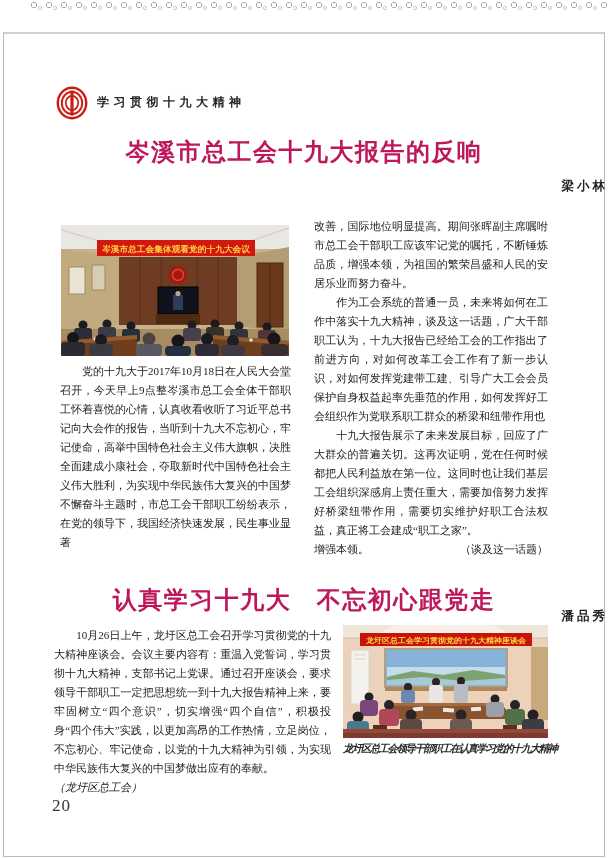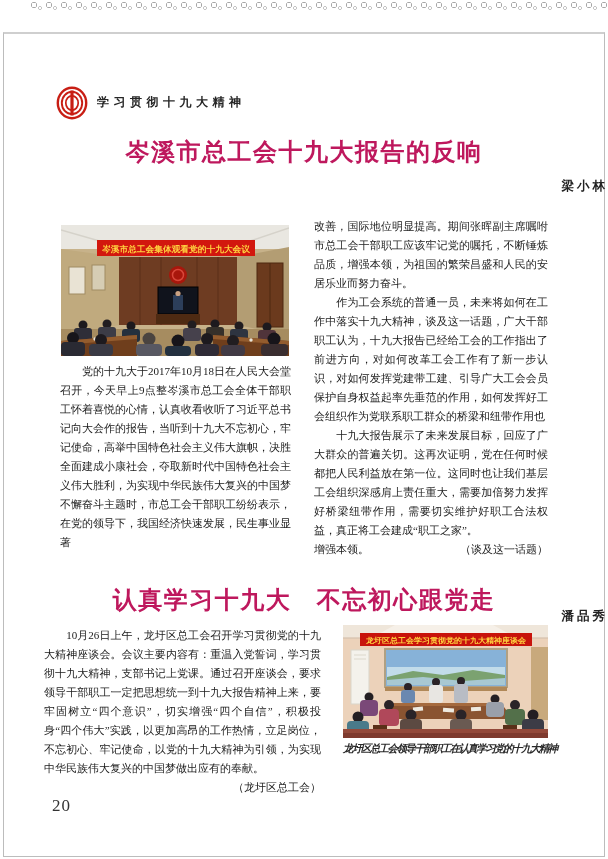--- a/index.html
+++ b/index.html
@@ -25,23 +25,23 @@
     font-size:24px;letter-spacing:1.5px;color:#be185d;}
   .a-author{position:absolute;left:0;width:608px;text-align:right;
     font-size:12.5px;letter-spacing:3px;color:#222;font-weight:bold;}
   #a1-title{top:136px;} #a1-author{top:178px;}
   #a2-title{top:549px;margin-top:35px;} #a2-author{top:592px;margin-top:16px;}
   
   .body-text{font-size:11px;line-height:19px;text-align:justify;color:#1b1b1b;}
   .body-text p{margin:0;}
   #a1-col1{position:absolute;left:60px;top:362px;width:231px;}
   #a1-col2{position:absolute;left:314px;top:217px;width:234px;}
-  #a2-text{position:absolute;left:44px;top:626px;width:277px;}
+  #a2-text{position:absolute;left:54px;top:626px;width:277px;}
   .attr-line{display:flex;justify-content:space-between;line-height:19px;}
-  .attr-right{text-align:right;line-height:19px;}
+  .attr-right{text-align:left;line-height:19px;font-style:italic;}
   
   #photo1{position:absolute;left:61px;top:225px;width:228px;height:153px;}
   #photo2{position:absolute;left:343px;top:625px;width:205px;}
   #photo2 svg{display:block;}
   .caption{margin-top:4px;width:205px;text-align:center;white-space:nowrap;
     font-style:italic;font-weight:bold;font-size:10.5px;letter-spacing:-1.6px;color:#2a2a2a;}
   .page-number{position:absolute;left:52px;top:796px;font-size:17px;color:#333;letter-spacing:1px;}
   svg text{font-family:"DejaVu Sans","Liberation Sans",sans-serif;}
 </style>
 </head>

